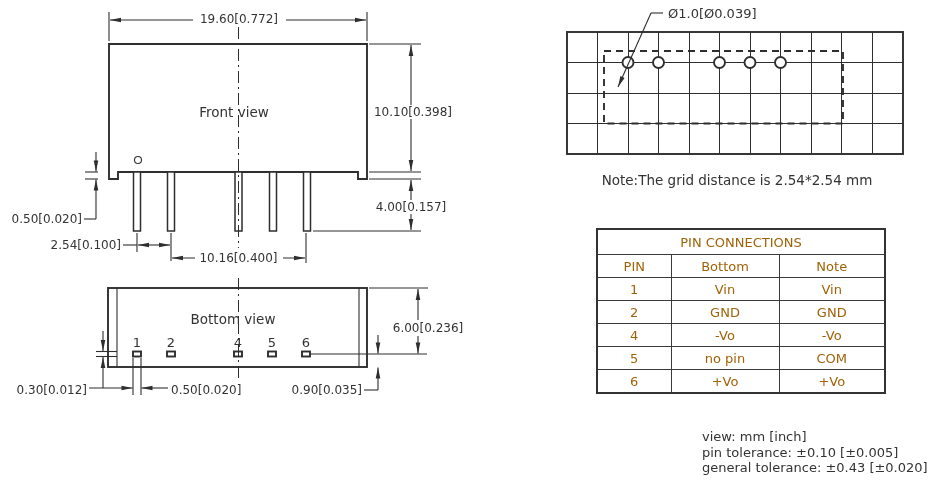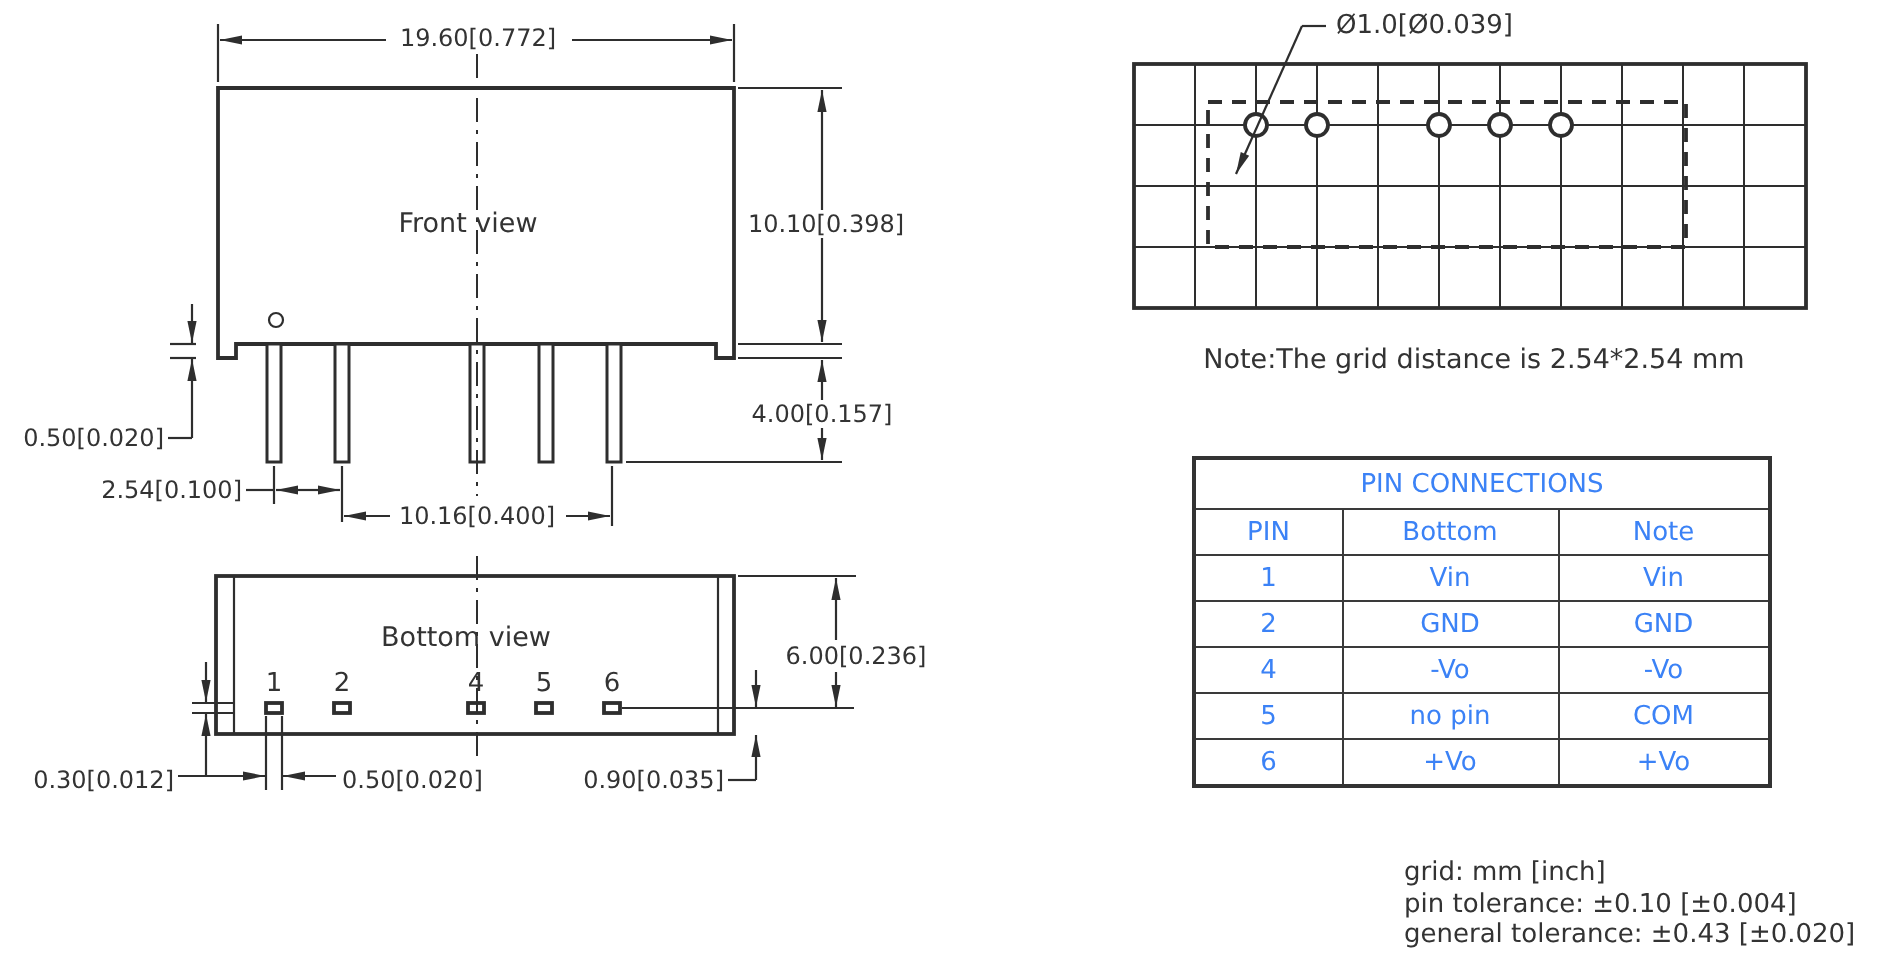--- a/index.html
+++ b/index.html
@@ -20,21 +20,21 @@
   text{fill:#333333;font-family:"DejaVu Sans","Liberation Sans",sans-serif;}
   .t12{font-size:12px;}
   .t13{font-size:13px;}
   .t135{font-size:13.5px;}
   .mid{text-anchor:middle;}
   .end{text-anchor:end;}
   .vmid{dominant-baseline:central;}
 
   
   .pin-table{position:absolute;left:596px;top:228px;width:288px;border-collapse:collapse;
-             table-layout:fixed;font-size:13px;color:#3b82f6;background:#fff;}
+             table-layout:fixed;font-size:13px;color:#a16207;background:#fff;}
   .pin-table td{border:1px solid #3a3a3a;text-align:center;padding:0;height:22px;}
   .pin-table tr.title-row td{height:24px;}
   .pin-table{border:2px solid #333;}
 
   
   .notes{position:absolute;left:702px;top:429px;font-size:13px;line-height:15.5px;color:#333;}
 </style>
 </head>
 <body>
 
@@ -255,18 +255,18 @@
   </tr>
   <tr>
     <td>6</td>
     <td>+Vo</td>
     <td>+Vo</td>
   </tr>
 </tbody>
     </table>
 
 <div class="notes">
-  <div>grid: mm [inch]</div>
-  <div>pin tolerance: ±0.10 [±0.004]</div>
+  <div>view: mm [inch]</div>
+  <div>pin tolerance: ±0.10 [±0.005]</div>
   <div>general tolerance: ±0.43 [±0.020]</div>
 </div>
 
 </div>
 
 </body></html>

